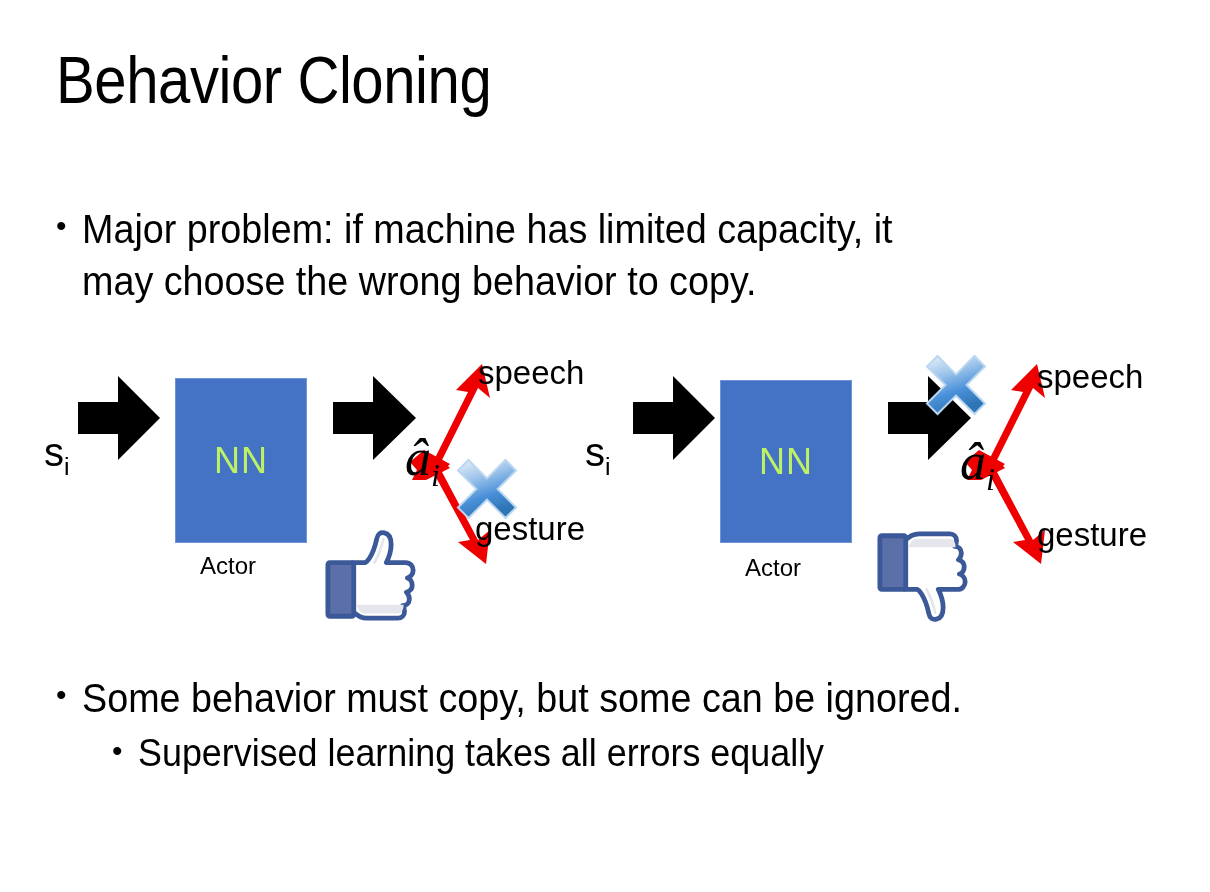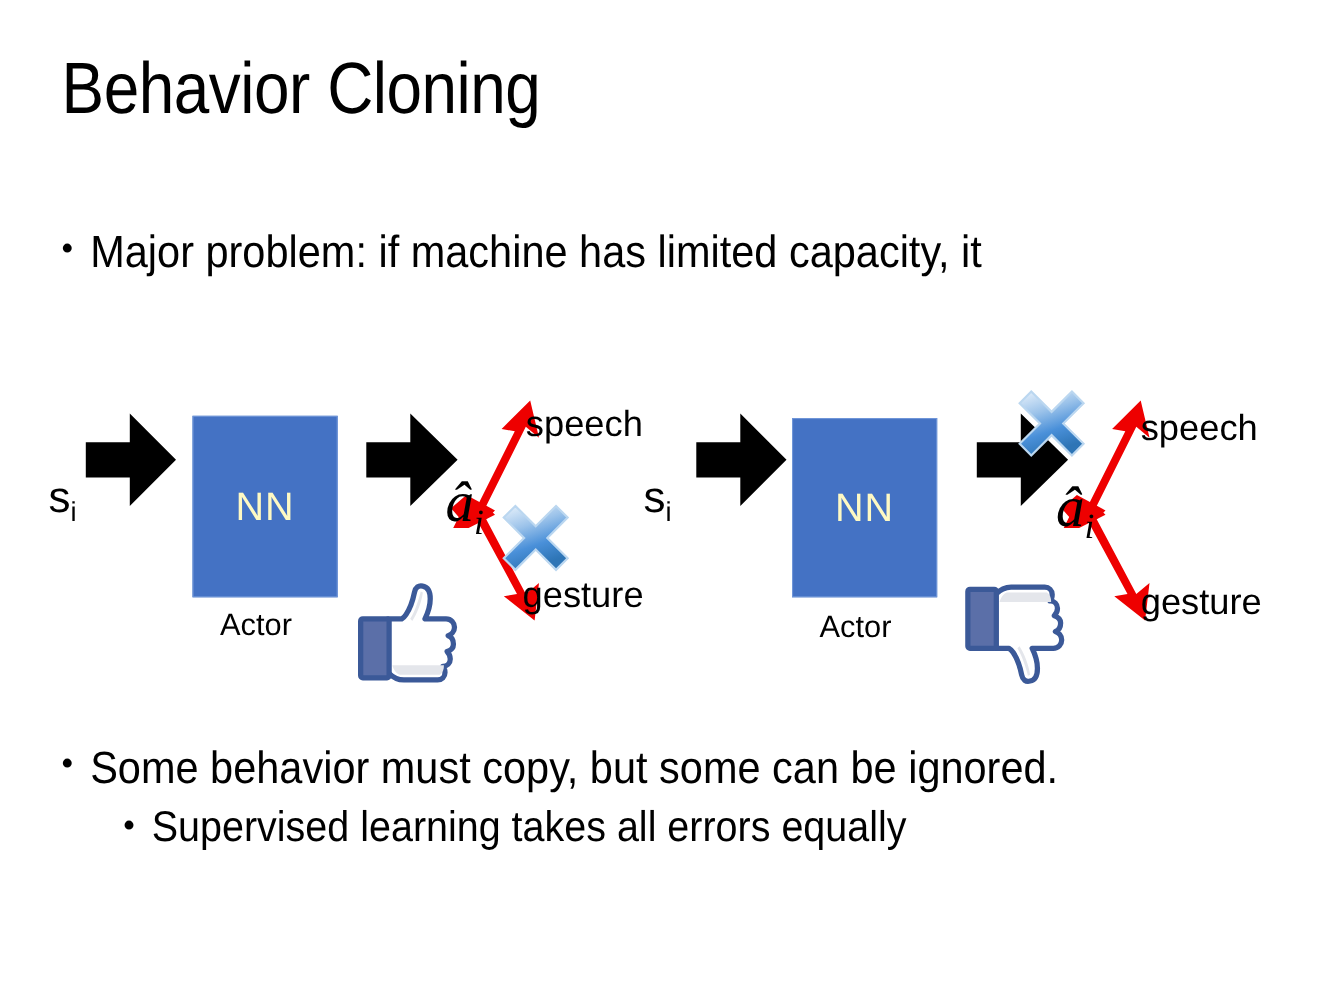--- a/index.html
+++ b/index.html
@@ -72,28 +72,28 @@
   .nn-box {
     position: absolute;
     background: #4472C4;
     border: 1px solid #6f95d8;
     box-sizing: border-box;
     display: flex;
     align-items: center;
     justify-content: center;
   }
   .nn-label {
-    color: #fef9c3;
+    color: #bef264;
     font-size: 36px;
     font-family: "Liberation Sans", sans-serif;
     letter-spacing: 1px;
   }
   .actor-label {
     position: absolute;
-    font-size: 28px;
+    font-size: 24px;
     font-family: "Liberation Sans", sans-serif;
     white-space: nowrap;
   }
   .state-label {
     position: absolute;
     font-size: 40px;
     font-family: "Liberation Sans", sans-serif;
     white-space: nowrap;
   }
   .state-label sub { font-size: 0.62em; }
@@ -106,21 +106,20 @@
     white-space: nowrap;
     z-index: 4;
   }
   .action-label sub { font-size: 0.62em; }
 
   .out-label {
     position: absolute;
     font-size: 33px;
     font-family: "Liberation Sans", sans-serif;
     white-space: nowrap;
-    margin-top: 12px;
   }
 
   .svg-layer {
     position: absolute;
     left: 0; top: 0;
     width: 100%;
     height: 100%;
     overflow: visible;
   }
   .blue-x {
@@ -138,20 +137,24 @@
 </style>
 </head>
 <body>
 
 <div id="slide-title">Behavior Cloning</div>
 
 <div class="bullet-block" id="bullet-top">
   <div class="bullet-row">
     <span class="bullet-dot">•</span>
     <span class="bullet-text">Major problem: if machine has limited capacity, it</span>
+  </div>
+  <div class="bullet-row">
+    <span class="bullet-dot"></span>
+    <span class="bullet-text">may choose the wrong behavior to copy.</span>
   </div>
 </div>
 
 <div class="diagram" id="diagram-left">
 
   <div class="state-label" style="left: 24px; top: 90px;">
     <span>s</span><sub>i</sub>
   </div>
 
   <svg class="svg-layer" viewBox="0 0 620 300">

